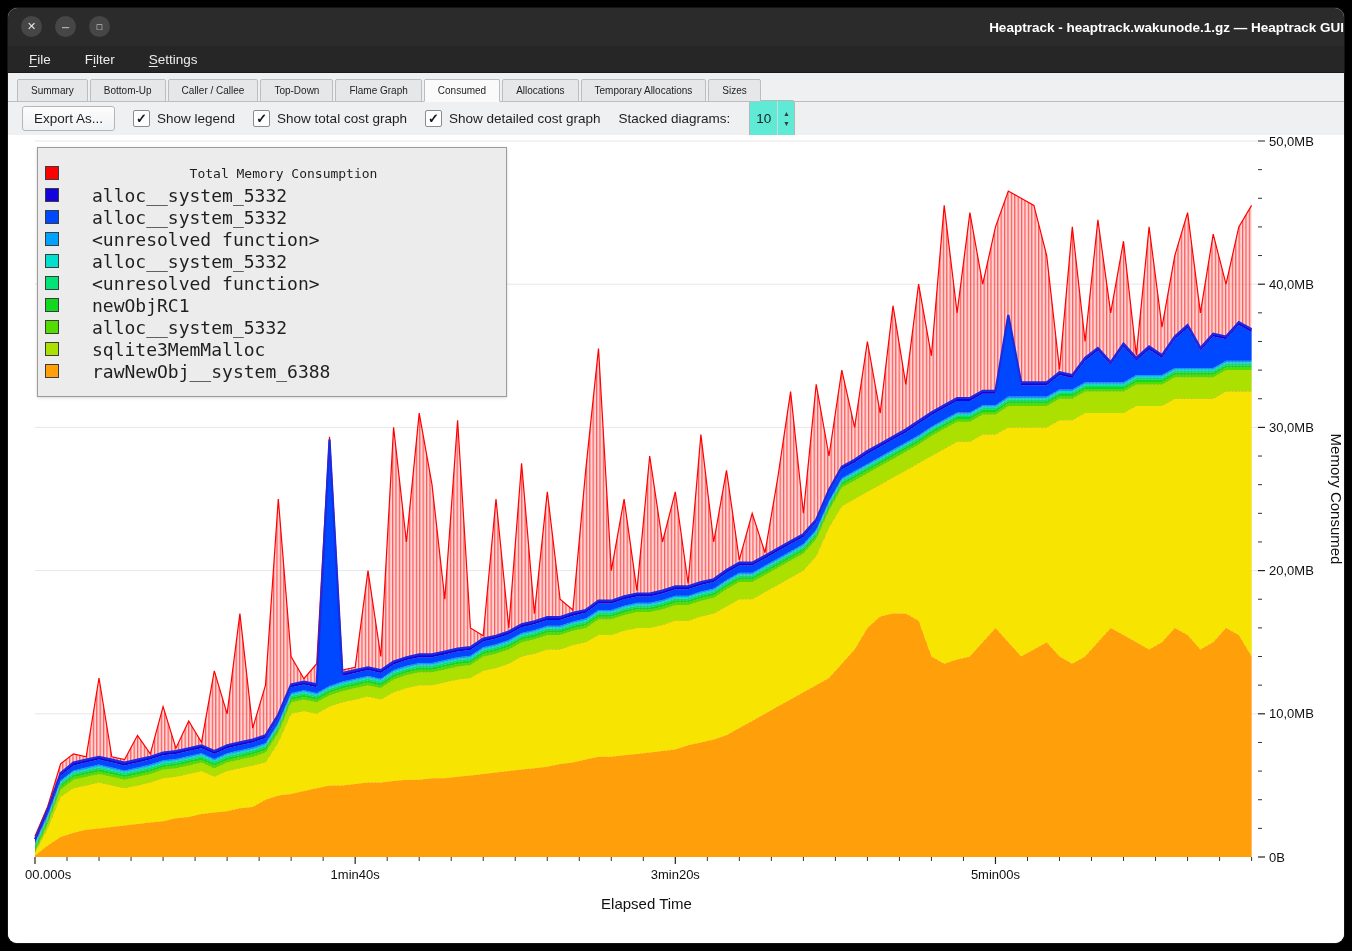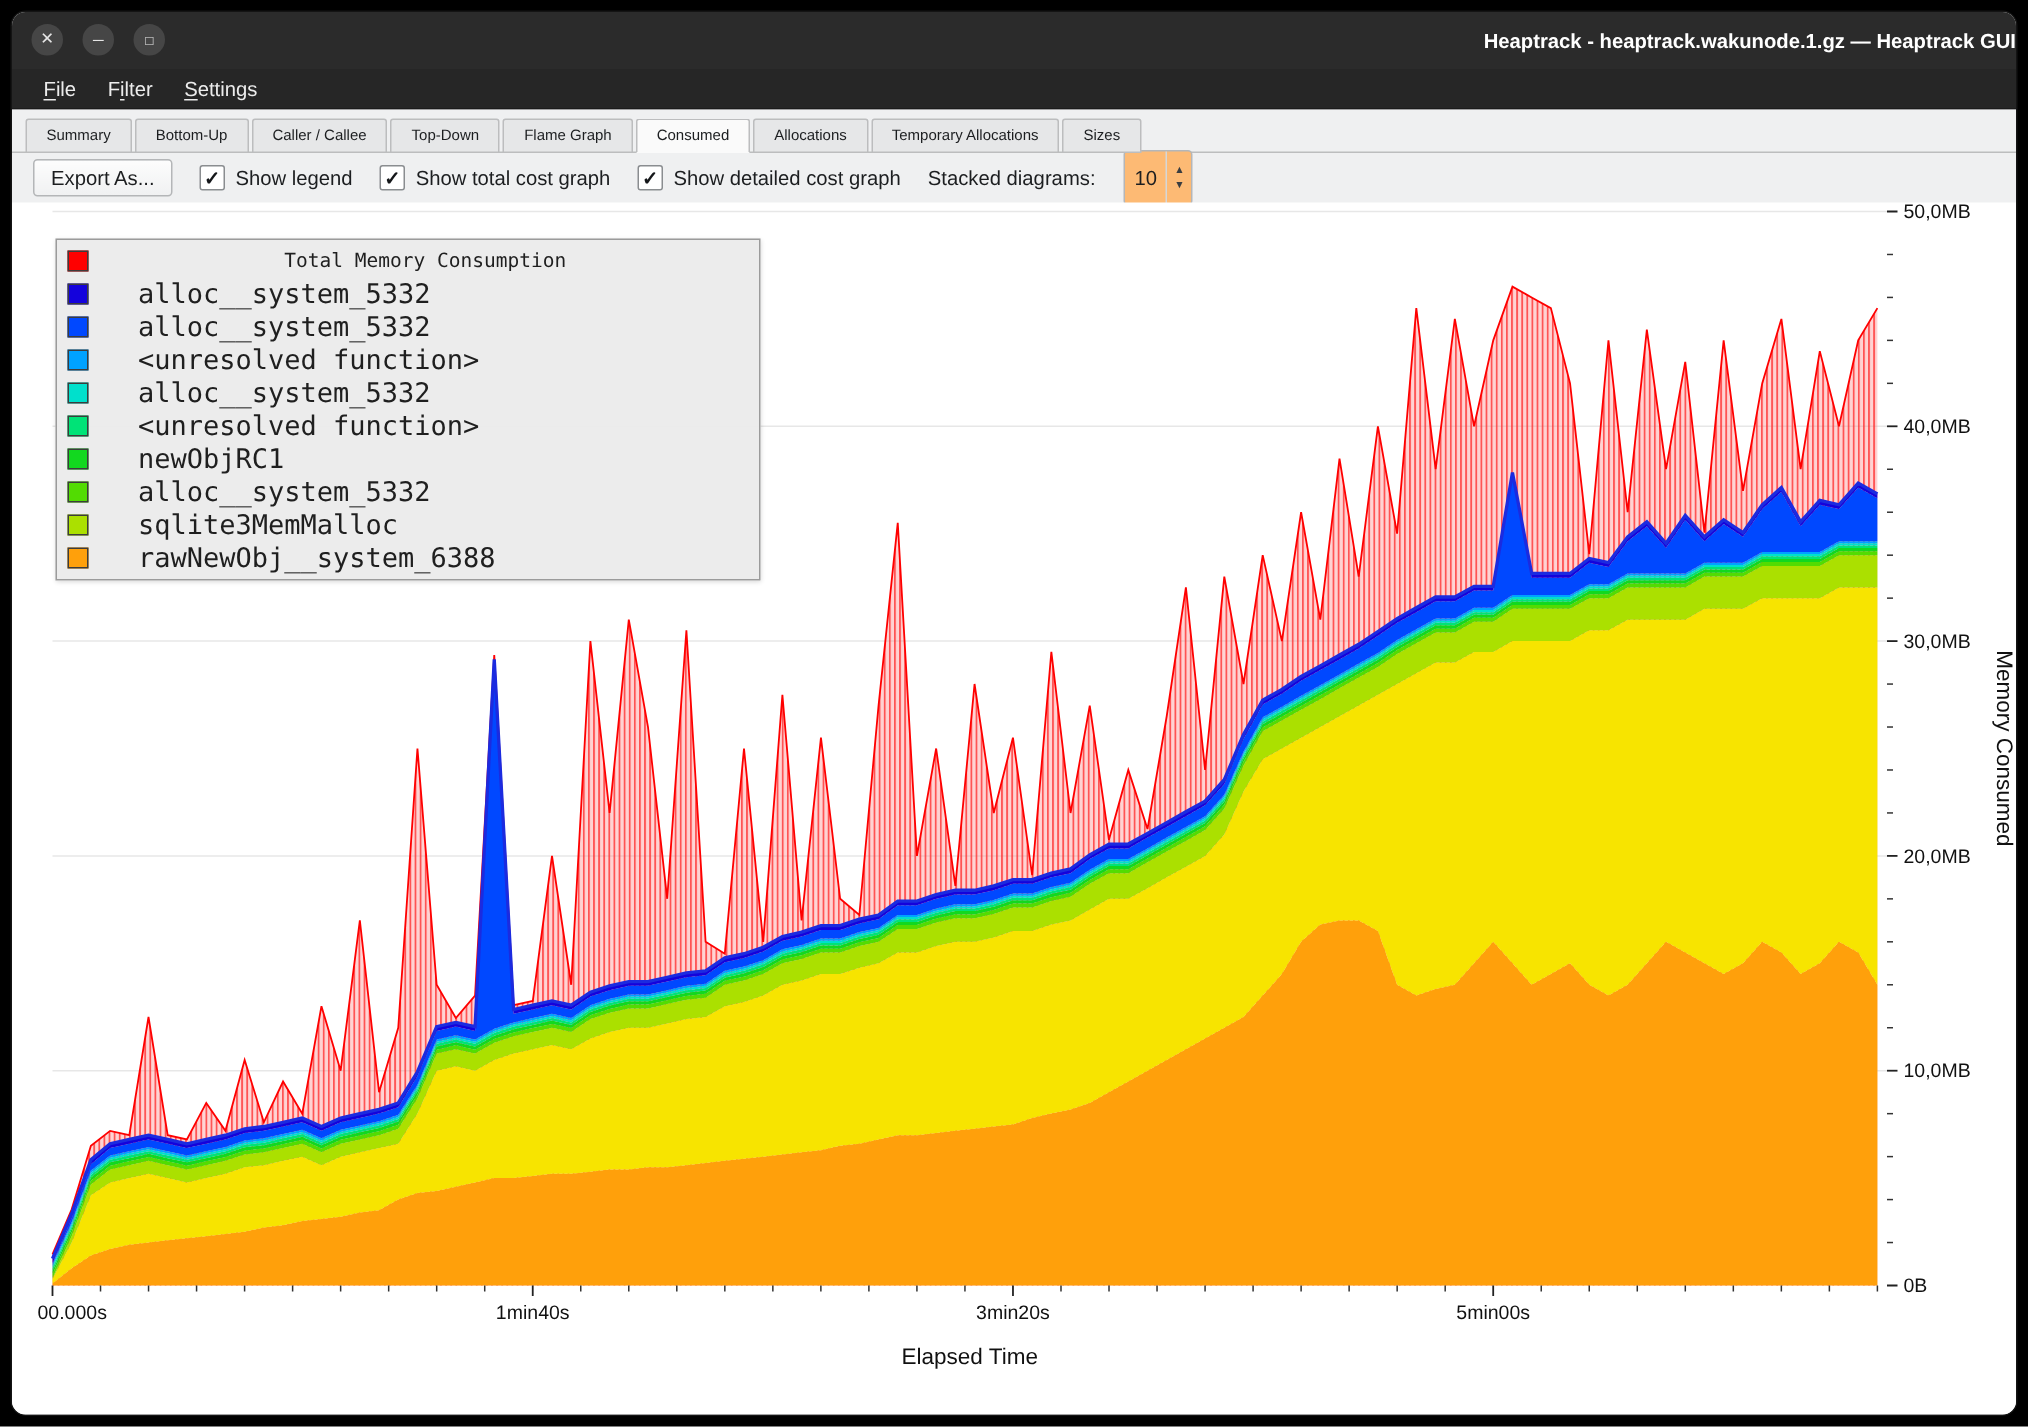--- a/index.html
+++ b/index.html
@@ -15,46 +15,46 @@
   .titlebar { height: 38px; flex: 0 0 38px; background: #2b2b2b; position: relative; display: flex; align-items: center; }
   .win-btns { position: absolute; left: 13px; top: 8px; display: flex; gap: 13px; }
   .wbtn { width: 21px; height: 21px; border-radius: 50%; background: #464646; color: #e6e6e6;
           display: flex; align-items: center; justify-content: center; }
   .wicon { line-height: 1; }
   .wicon-close { font-size: 11px; }
   .wicon-minimize { font-size: 10px; margin-top: 2px; }
   .wicon-maximize { font-size: 9px; margin-top: 1px; }
   .title { width: 100%; text-align: right; color: #ffffff; font-weight: bold; font-size: 13.5px; }
   .menubar { height: 27px; flex: 0 0 27px; background: #262626; border-bottom: 1px solid #1b1b1b;
-             display: flex; align-items: center; padding-left: 12px; gap: 3px; }
+             display: flex; align-items: center; padding-left: 12px; gap: 16px; }
   .menu-item { color: #ececec; font-size: 13.5px; padding: 3px 9px; }
   .menu-item u { text-underline-offset: 2px; }
   .tabbar { height: 29px; flex: 0 0 29px; background: #eff0f1; display: flex; align-items: flex-end;
             padding-left: 9px; border-bottom: 1px solid #bcbdbe; }
   .tab { font-size: 10px; color: #1c1e20; padding: 5px 13px; background: #e6e7e8;
          border: 1px solid #bcbdbe; margin-right: 2px; border-radius: 2px 2px 0 0;
          position: relative; top: 1px; white-space: nowrap; }
   .tab.active { background: #fafafa; border-bottom-color: #fafafa; }
   .toolbar { height: 33px; flex: 0 0 33px; background: #eff0f1; display: flex; align-items: center;
              padding-left: 14px; gap: 18px; }
   .btn { font-size: 13.5px; color: #1c1e20; background: linear-gradient(#fdfdfd, #f0f1f2);
          border: 1px solid #b4b6b8; border-radius: 3px; padding: 4px 11px; font-family: Liberation Sans, sans-serif; }
   .cb { display: flex; align-items: center; gap: 7px; font-size: 13.5px; color: #1c1e20; }
   .cbbox { width: 17px; height: 17px; background: #fff; border: 1px solid #8a8d90; border-radius: 2px;
            display: flex; align-items: center; justify-content: center; font-size: 13px; color: #15171a;
            font-weight: bold; line-height: 1; }
   .spin-wrap { display: flex; align-items: center; gap: 19px; font-size: 13.5px; color: #1c1e20; }
-  .spinbox { display: flex; background: #fdba74; border: 1px solid #b4b6b8; border-radius: 3px; height: 37px; }
+  .spinbox { display: flex; background: #5eead4; border: 1px solid #b4b6b8; border-radius: 3px; height: 37px; }
   .spin-val { width: 27px; display: flex; align-items: center; justify-content: center; font-size: 13.5px; }
   .spin-btns { display: flex; flex-direction: column; justify-content: center; border-left: 1px solid #d6d7d8; width: 17px; }
   .spin-btn { font-size: 7px; color: #3a3d40; text-align: center; line-height: 1.3; }
   .chart-panel { position: relative; flex: 1; background: #ffffff; }
   #chart { position: absolute; left: 0; top: 0; }
-  .legend { position: absolute; left: 29px; top: 24px; width: 470px;
-            background: rgba(235,235,235,0.93); border: 1px solid #9b9b9b; padding: 3px 7px;
+  .legend { position: absolute; left: 29px; top: 12px; width: 470px;
+            background: rgba(235,235,235,0.93); border: 1px solid #9b9b9b; padding: 14px 7px;
             font-family: "DejaVu Sans Mono", monospace; box-shadow: 0 1px 3px rgba(0,0,0,0.15); }
   .lg-row { display: flex; align-items: center; height: 22px; gap: 9px; }
   .sw { width: 14px; height: 14px; border: 1px solid #3c3c3c; flex: 0 0 auto; }
   .lg-label { font-size: 18px; color: #1f1f1f; white-space: nowrap; margin-left: 24px; }
   .lg-title-text { flex: 1; text-align: center; font-size: 13px; color: #1f1f1f; }
 </style>
 </head>
 <body>
 
 <div class="window">

